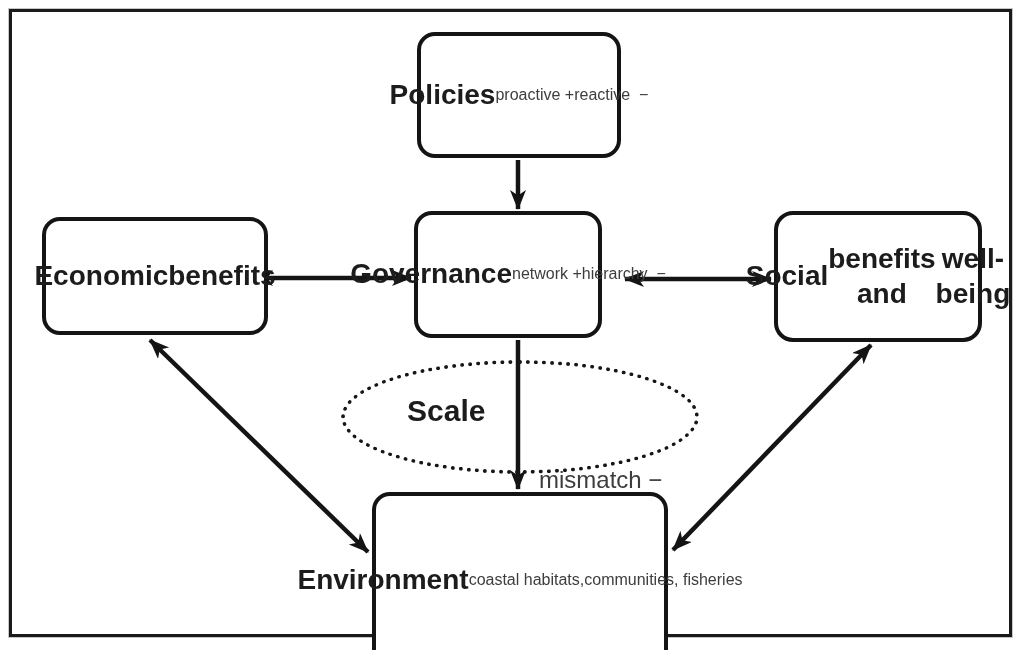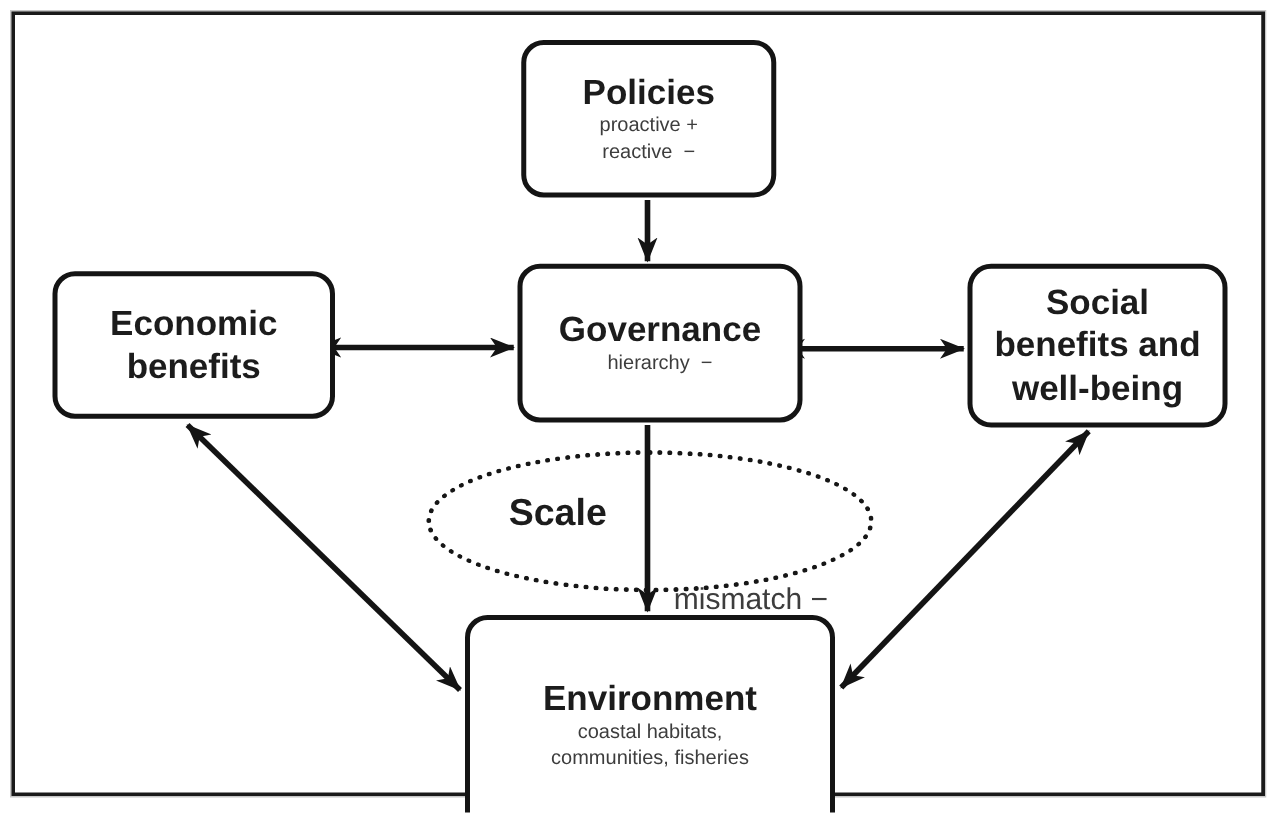--- a/index.html
+++ b/index.html
@@ -25,40 +25,40 @@
     outline: 1px solid #c6c6c6;
     background: #ffffff;
   }
   .node {
     position: absolute;
     box-sizing: border-box;
     background: #ffffff;
     border: 4px solid #141414;
     border-radius: 18px;
     display: flex;
-    flex-direction: column;
+    flex-direction: row;
     align-items: center;
     justify-content: center;
     text-align: center;
     z-index: 3;
   }
   .node .title {
     font-weight: bold;
     font-size: 28px;
     color: #1c1c1c;
     line-height: 1.22;
   }
   .node .sub {
     font-size: 16px;
     color: #3d3d3d;
     line-height: 1.3;
     white-space: pre;
   }
   .policies    { left: 417px; top: 32px;  width: 204px; height: 126px; }
-  .governance  { left: 414px; top: 211px; width: 228px; height: 127px; align-items: center; }
+  .governance  { left: 414px; top: 211px; width: 188px; height: 127px; align-items: center; }
   .economic    { left: 42px;  top: 217px; width: 226px; height: 118px; }
   .social      { left: 774px; top: 211px; width: 208px; height: 131px; border-radius: 19px; }
   .environment { left: 372px; top: 492px; width: 296px; height: 176px; align-items: center; }
 
   .scale-ellipse {
     position: absolute;
     left: 341px;
     top: 360px;
     width: 358px;
     height: 114px;
@@ -101,20 +101,21 @@
 <div class="frame"></div>
 
 <div class="node policies">
   <div class="title">Policies</div>
   <div class="sub">proactive +</div>
   <div class="sub">reactive  −</div>
 </div>
 
 <div class="node governance">
   <div class="title">Governance</div>
+  <div class="sub">network +</div>
   <div class="sub">hierarchy  −</div>
 </div>
 
 <div class="node economic">
   <div class="title">Economic</div>
   <div class="title">benefits</div>
 </div>
 
 <div class="node social">
   <div class="title">Social</div>

